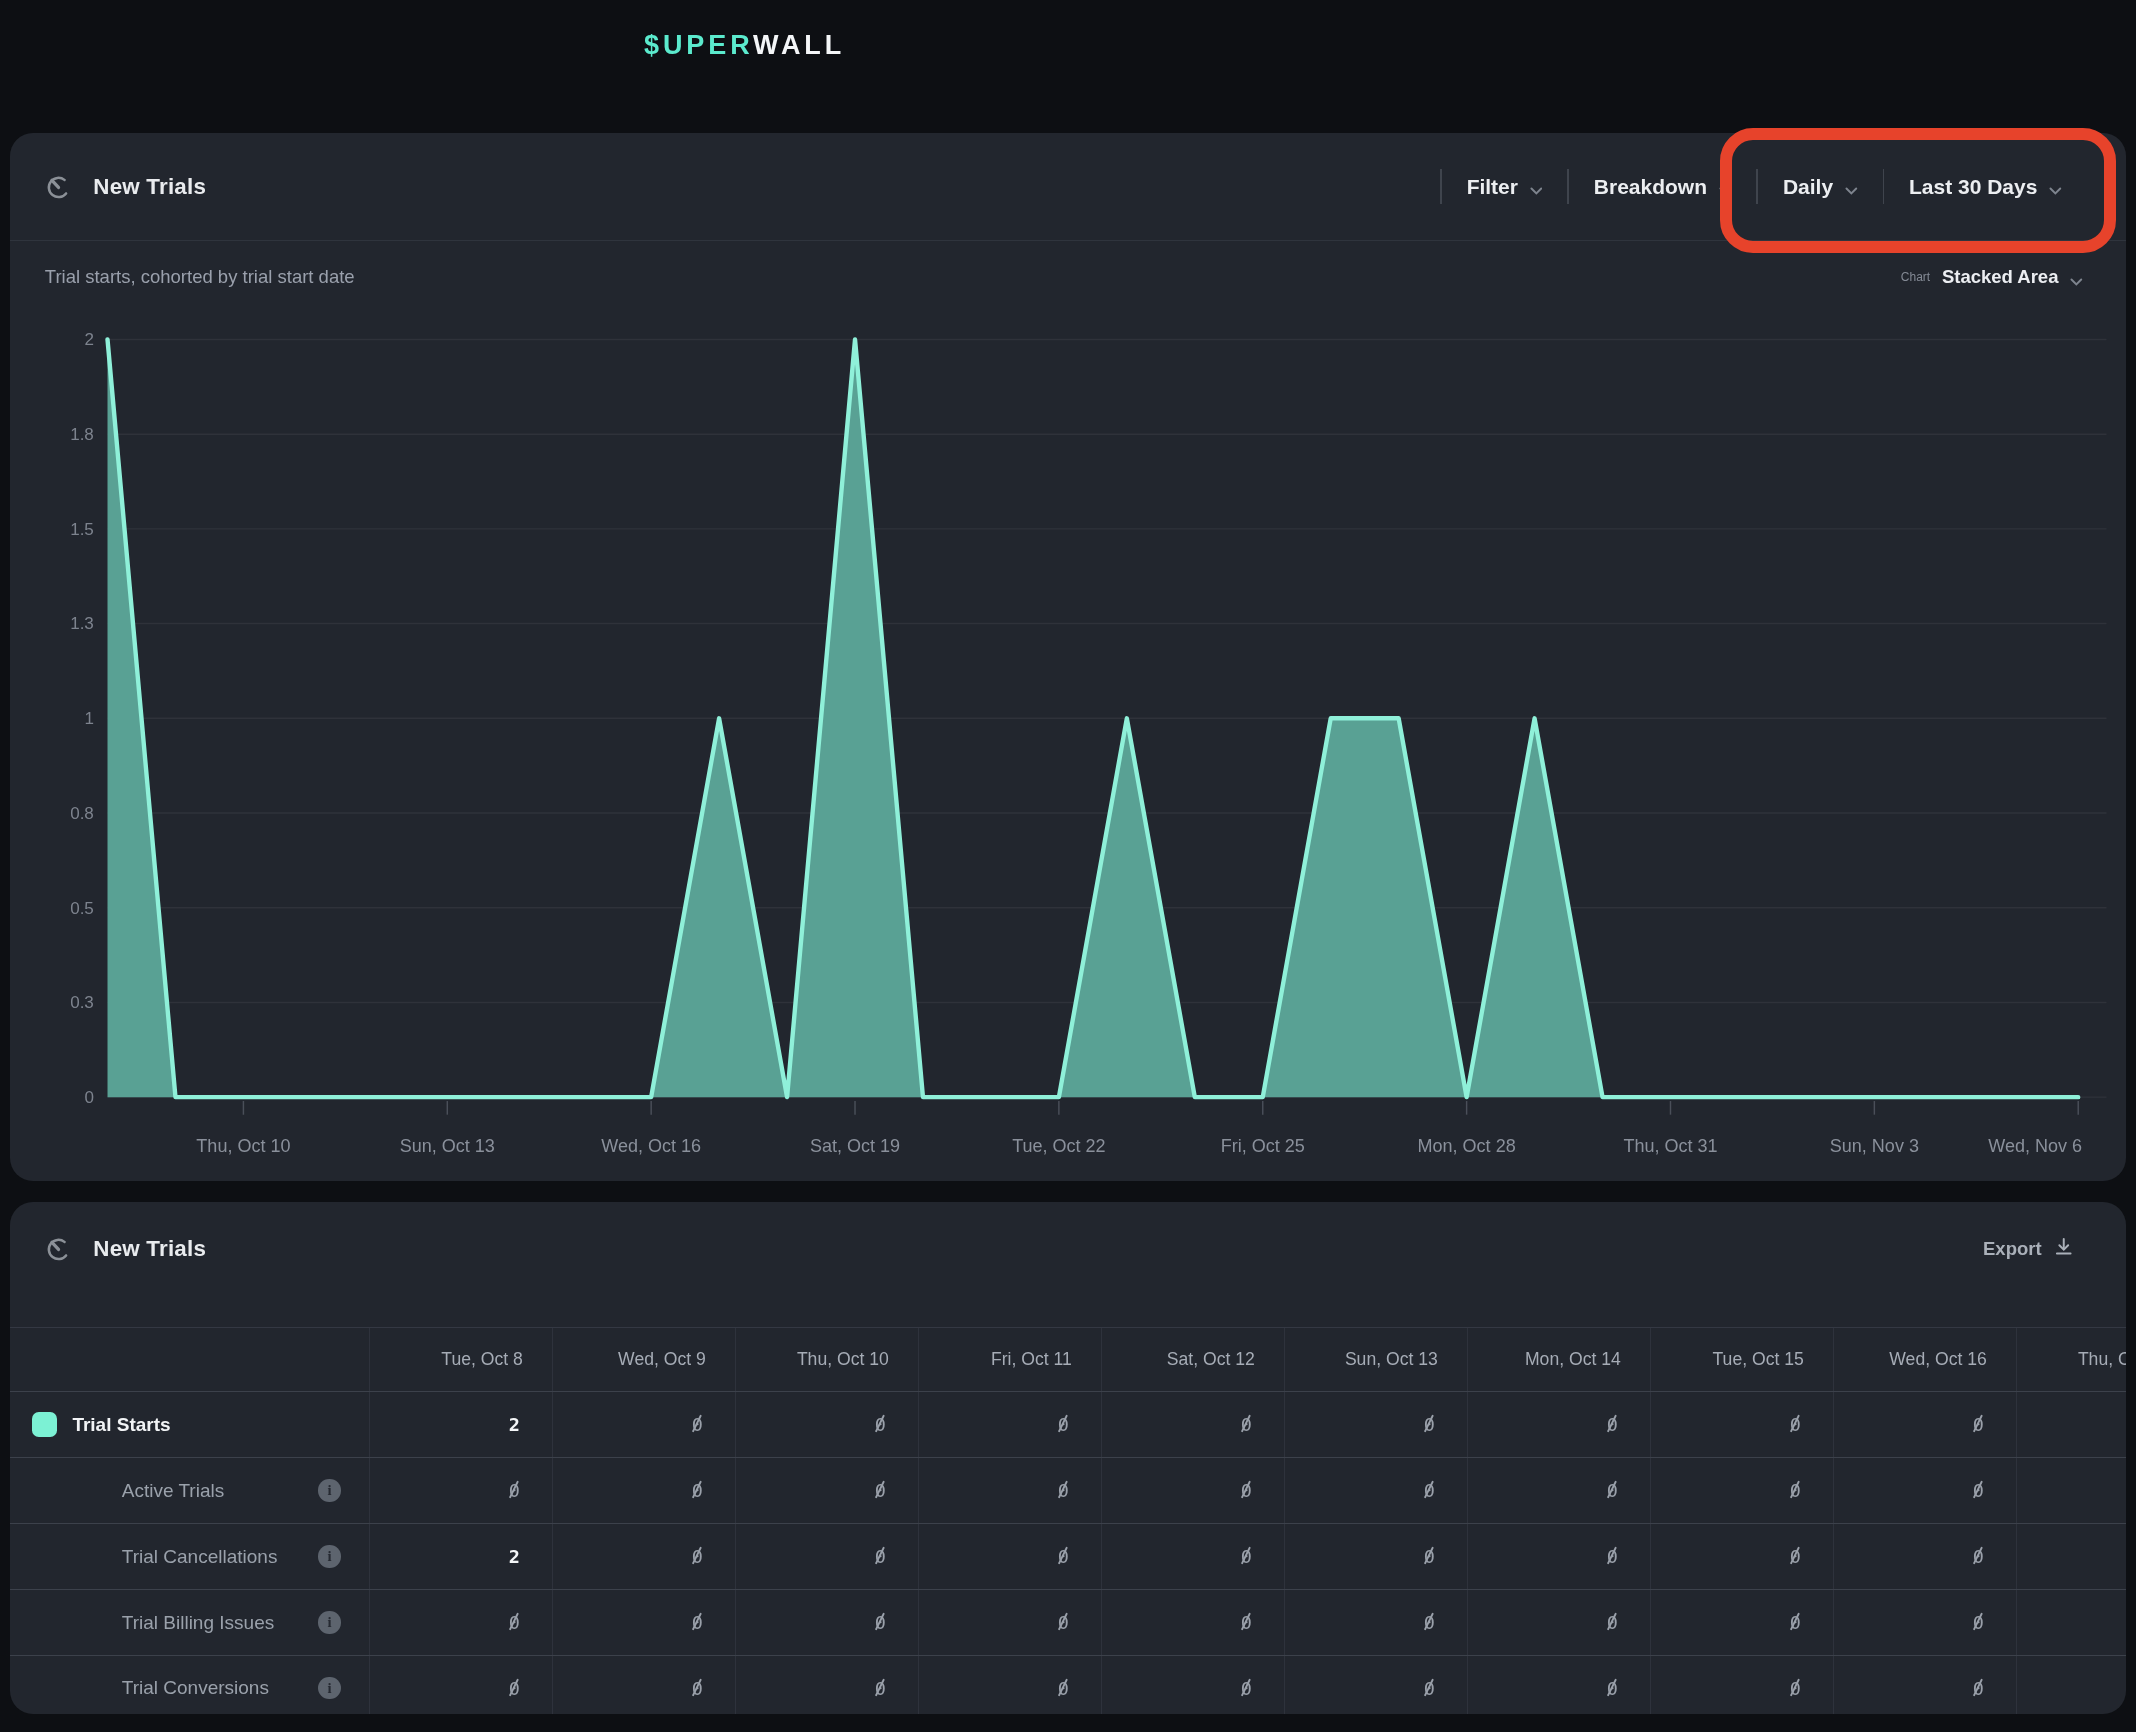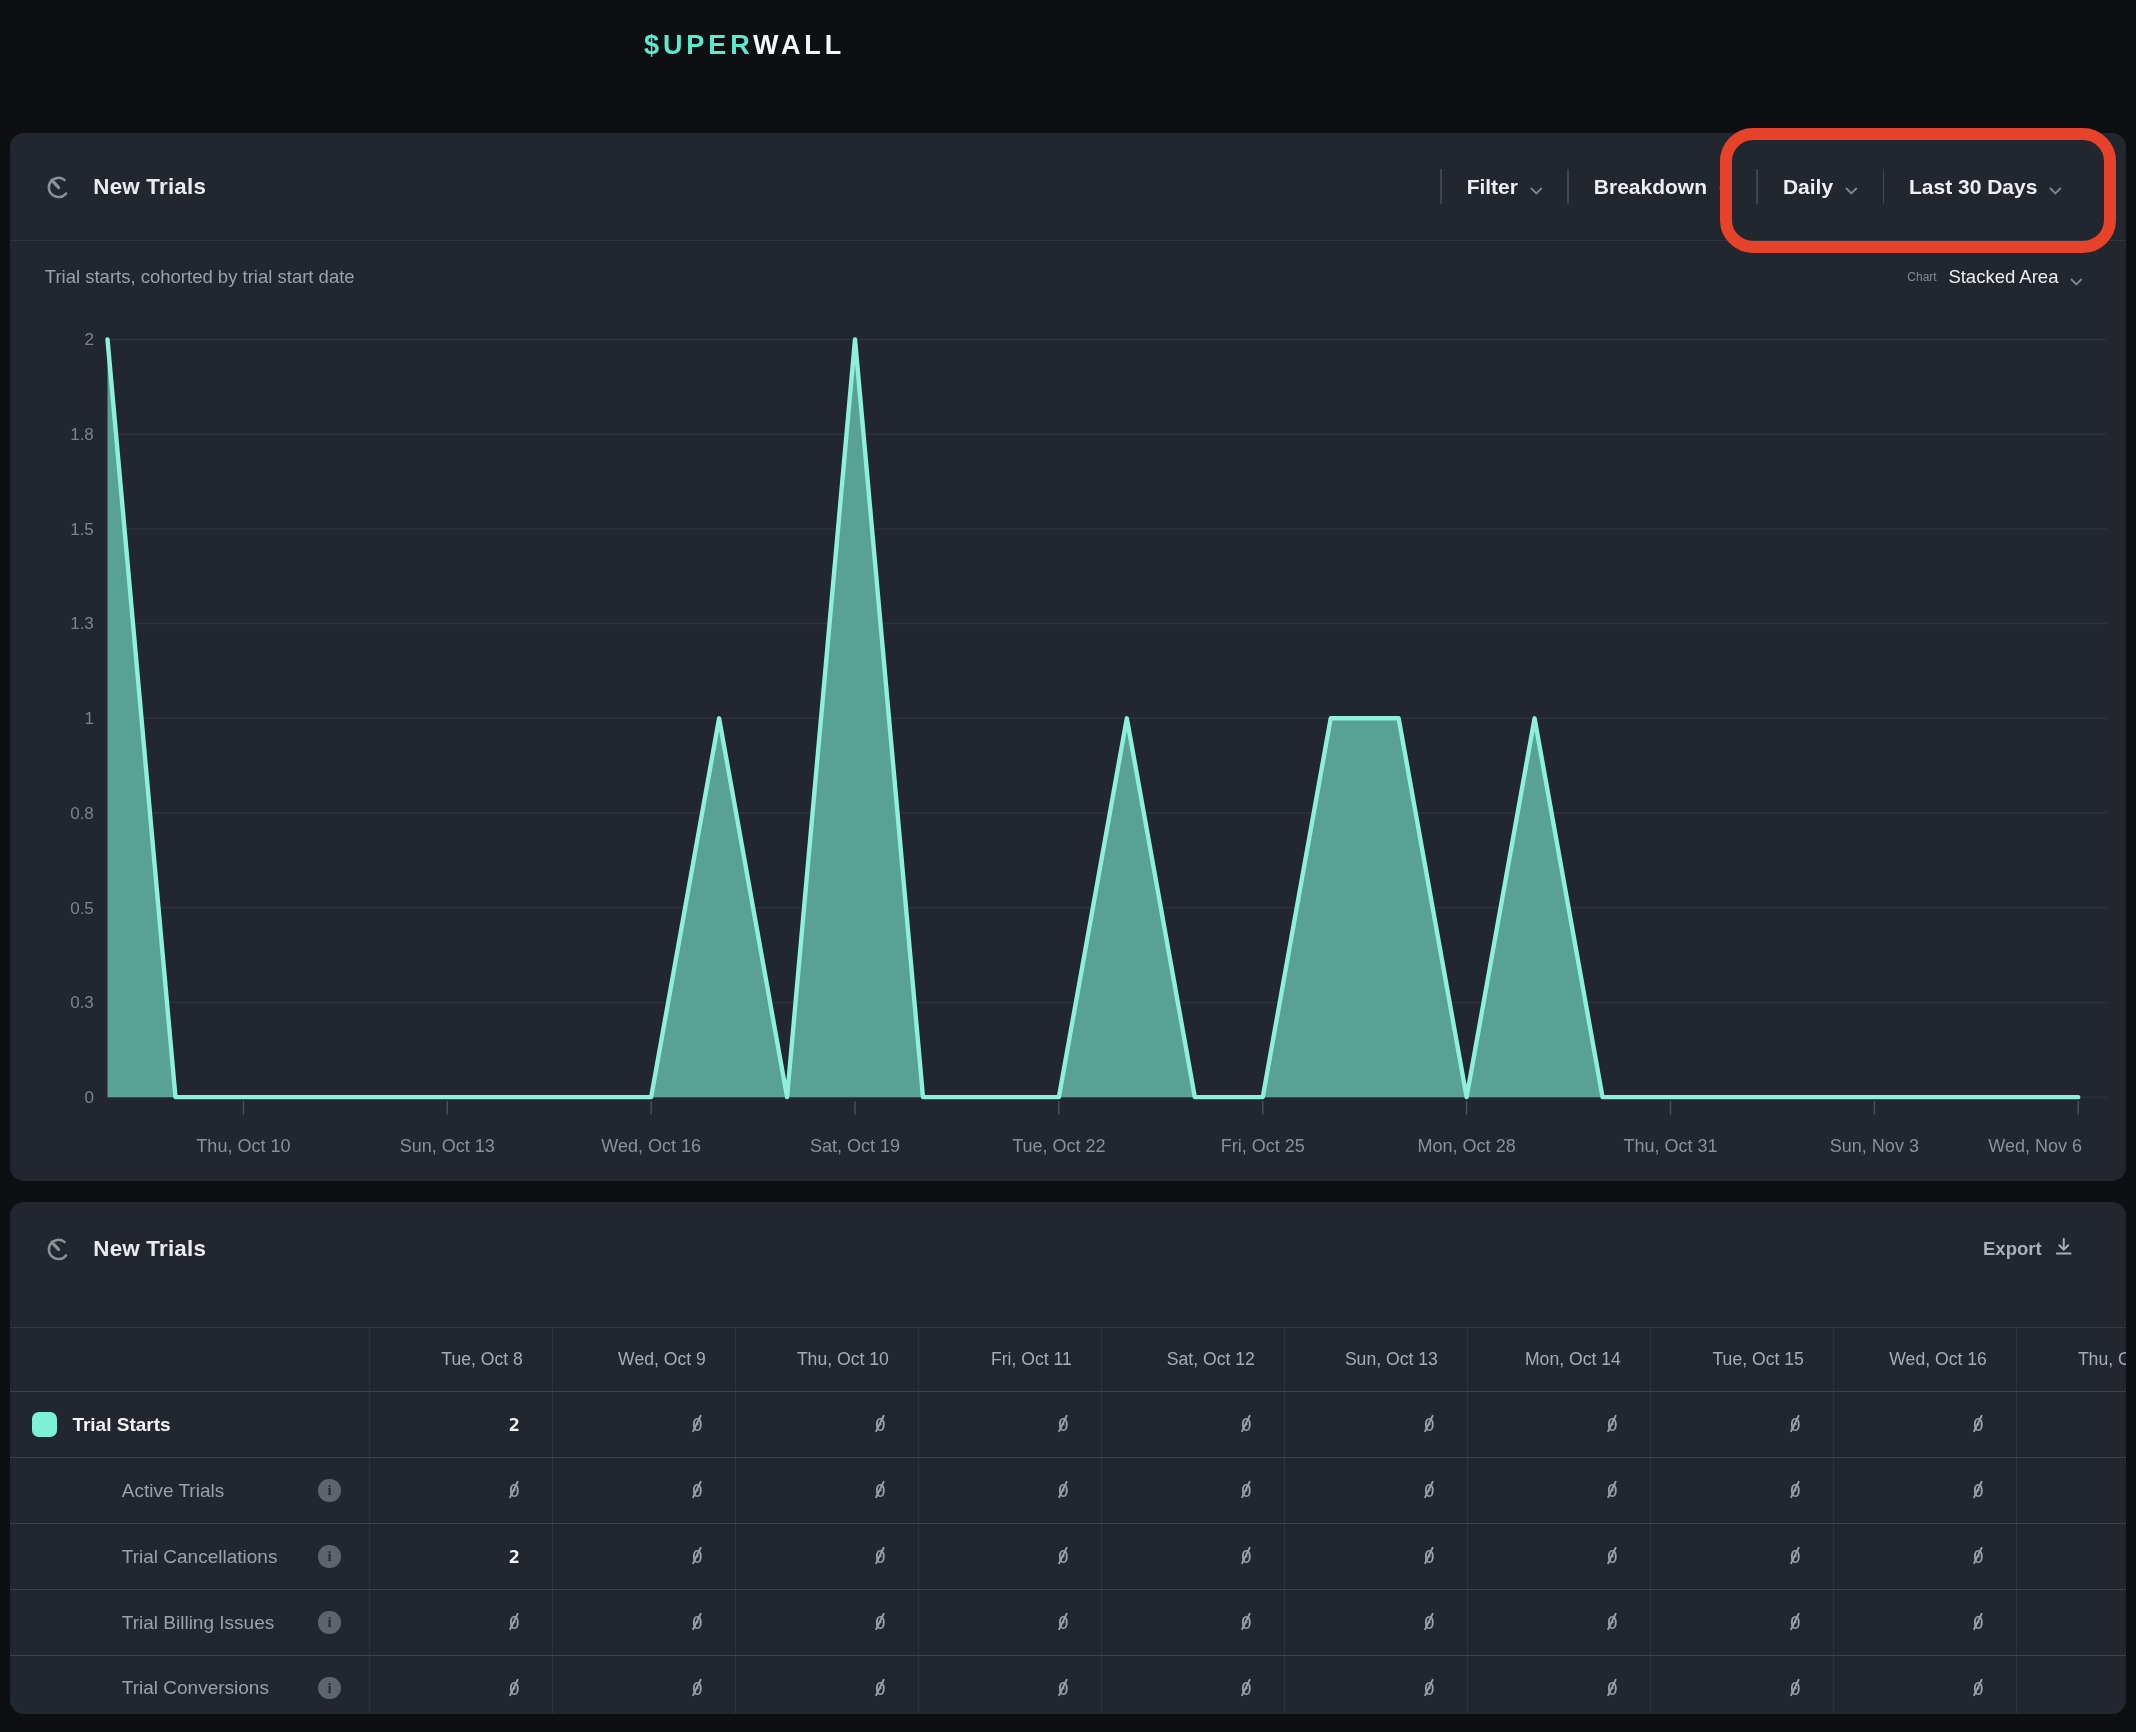--- a/index.html
+++ b/index.html
@@ -7,42 +7,42 @@
   body { font-family:"Liberation Sans", sans-serif; }
   #page { position:relative; width:2137px; height:1732px; background:#0d0f13; overflow:hidden; }
 
   
   .top-strip { position:absolute; left:0; top:0; width:2137px; height:133px; background:#0d0f13; }
   .logo { position:absolute; left:644px; top:30px; font-size:27px; font-weight:bold; letter-spacing:3.9px; }
   .logo .mint { color:#5beacd; }
   .logo .white { color:#f4f6f8; }
 
   
-  .panel { position:absolute; background:#22262e; border-radius:14px; overflow:hidden; }
+  .panel { position:absolute; background:#22262e; border-radius:23px; overflow:hidden; }
   #chart-panel { left:9.8px; top:133px; width:2116px; height:1048px; }
   #table-panel { left:9.8px; top:1202px; width:2116px; height:512px; }
 
   
   .panel-header { position:absolute; left:0; top:0; right:0; height:108px; display:flex; align-items:center;
                   justify-content:space-between; padding:0 39px 0 35px; border-bottom:1.5px solid #2f343d; }
   .ph-left { display:flex; align-items:center; gap:21.5px; }
   .panel-title { font-size:22.4px; font-weight:600; color:#e9ebee; letter-spacing:0.2px; }
   .timer-icon { width:27px; height:27px; display:inline-flex; }
   .controls { display:flex; align-items:center; }
   .ctl-sep { width:1.5px; height:35px; background:#3f444d; }
   .ctl-btn { display:flex; align-items:center; gap:11.7px; padding:0 25px; cursor:pointer; }
   .ctl-btn .lbl { font-size:21px; font-weight:600; color:#eceef1; }
   .chev { width:12.7px; height:8.8px; display:inline-block; }
 
   
   .sub-header { position:absolute; left:35px; right:43px; top:133px; display:flex; align-items:flex-end; justify-content:space-between; }
   .subtitle { font-size:18.5px; color:#9aa0ac; }
   .chart-type { display:flex; align-items:center; gap:11.7px; cursor:pointer; }
   .chart-type .muted { font-size:12px; color:#848a95;margin-left:32px; }
-  .chart-type .val { font-size:18.5px; font-weight:400; color:#eceef2; }
+  .chart-type .val { font-size:18.5px; font-weight:700; color:#eceef2; }
 
   #chart-svg { position:absolute; left:0; top:185px; }
 
   
   .annotation-box { position:absolute; left:1720px; top:128px; width:396px; height:125px;
                     border:12.7px solid #e7432b; border-radius:33px; z-index:9; pointer-events:none; }
 
   
   .tp-header { position:absolute; left:0; top:0; right:0; height:93px; display:flex; align-items:center;
                justify-content:space-between; padding:0 51px 0 35px; }

